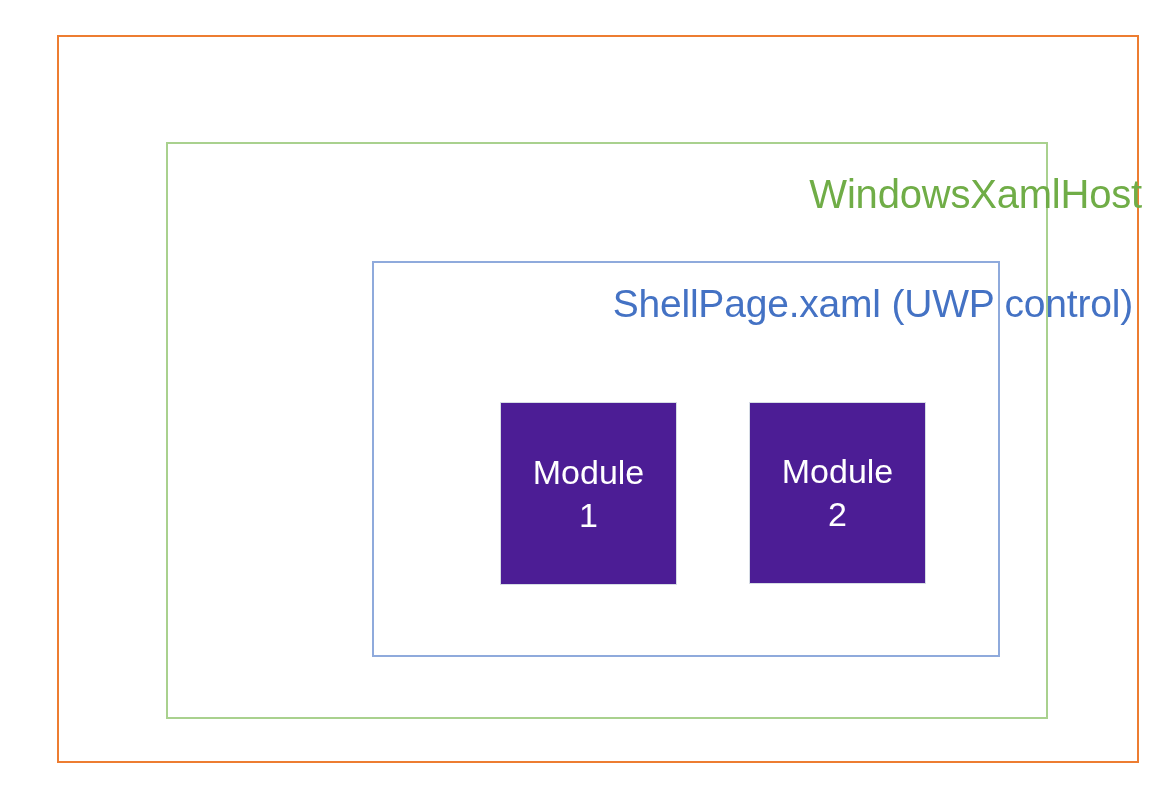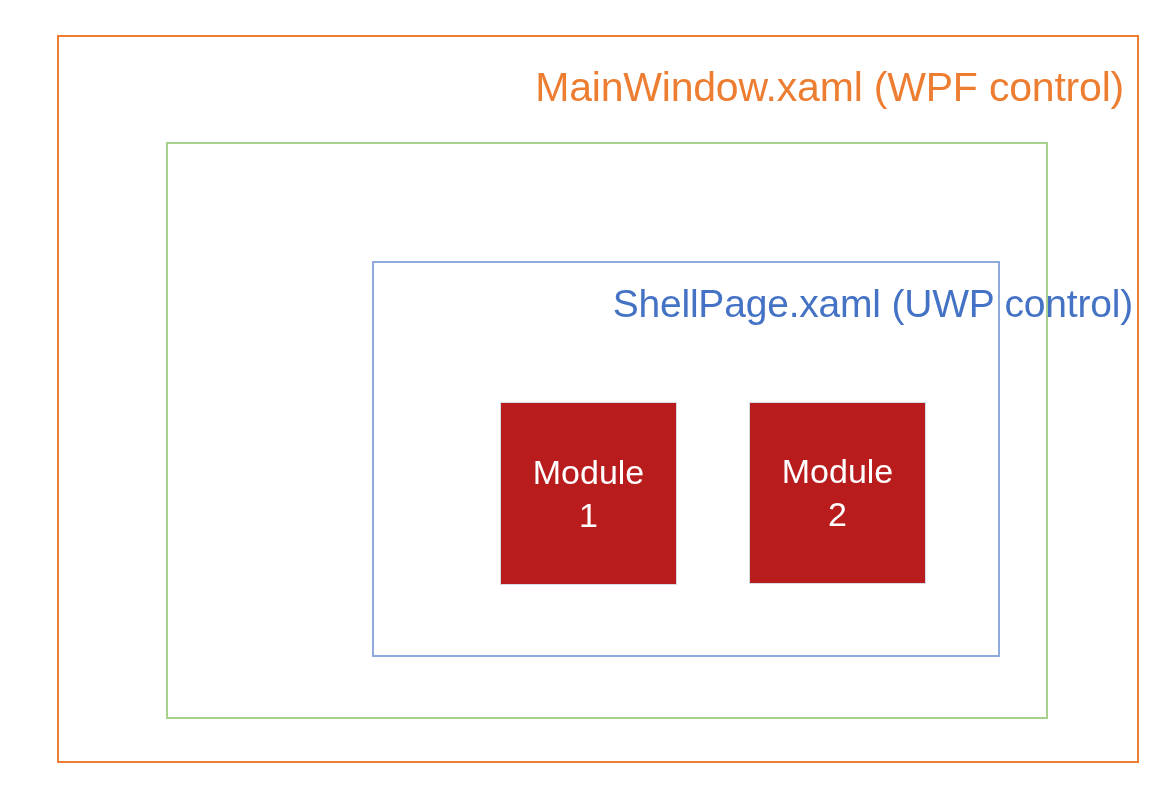--- a/index.html
+++ b/index.html
@@ -84,21 +84,21 @@
     right: 33px;
     top: 283px;
     font-size: 39px;
     color: #4472C4;
   }
 
   
   .module-tile {
     position: absolute;
     box-sizing: border-box;
-    background: #b91c1c;
+    background: #4c1d95;
     border: 1px solid #D6DCE5;
     display: flex;
     flex-direction: column;
     align-items: center;
     justify-content: center;
     color: #ffffff;
     font-size: 34px;
     line-height: 1.26;
     text-align: center;
   }
@@ -121,23 +121,23 @@
   .module-tile__index {
     display: block;
   }
 </style>
 </head>
 <body>
 
 <div class="diagram-canvas">
 
   <div class="layer-box layer-box--outer"></div>
-  <div class="layer-caption layer-caption--outer">MainWindow.xaml (WPF control)</div>
 
   <div class="layer-box layer-box--middle"></div>
+  <div class="layer-caption layer-caption--middle">WindowsXamlHost</div>
 
   <div class="layer-box layer-box--inner"></div>
   <div class="layer-caption layer-caption--inner">ShellPage.xaml (UWP control)</div>
 
   <div class="module-tile module-tile--one">
     <span class="module-tile__name">Module</span>
     <span class="module-tile__index">1</span>
   </div>
 
   <div class="module-tile module-tile--two">

